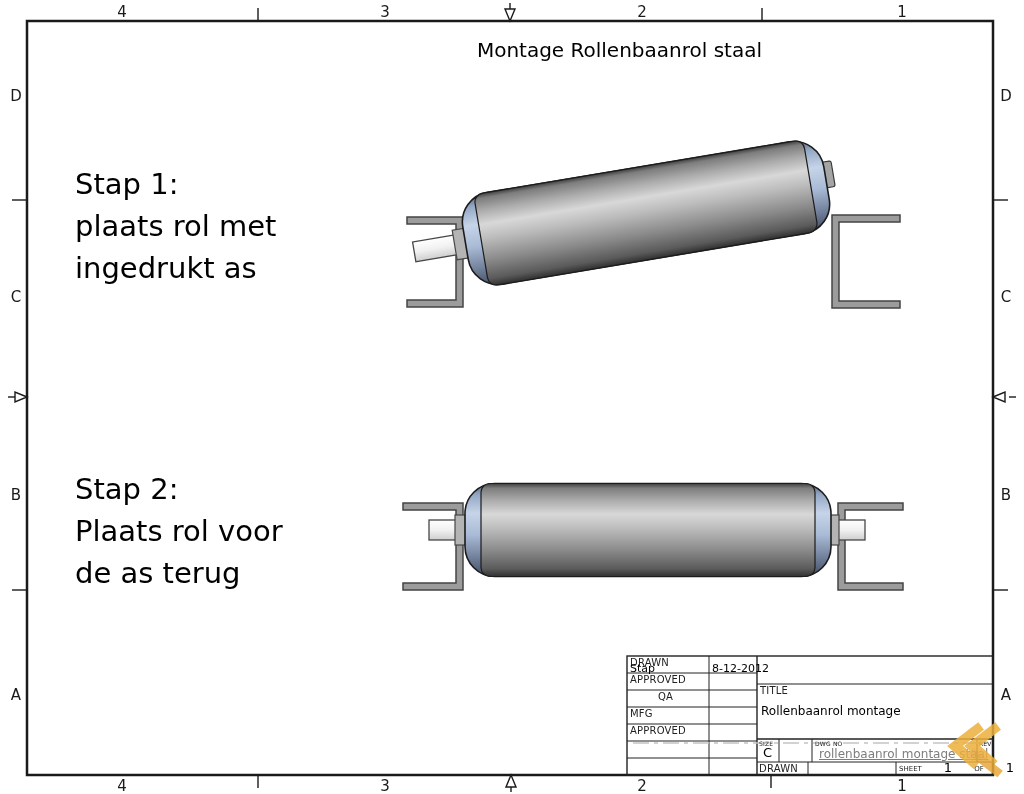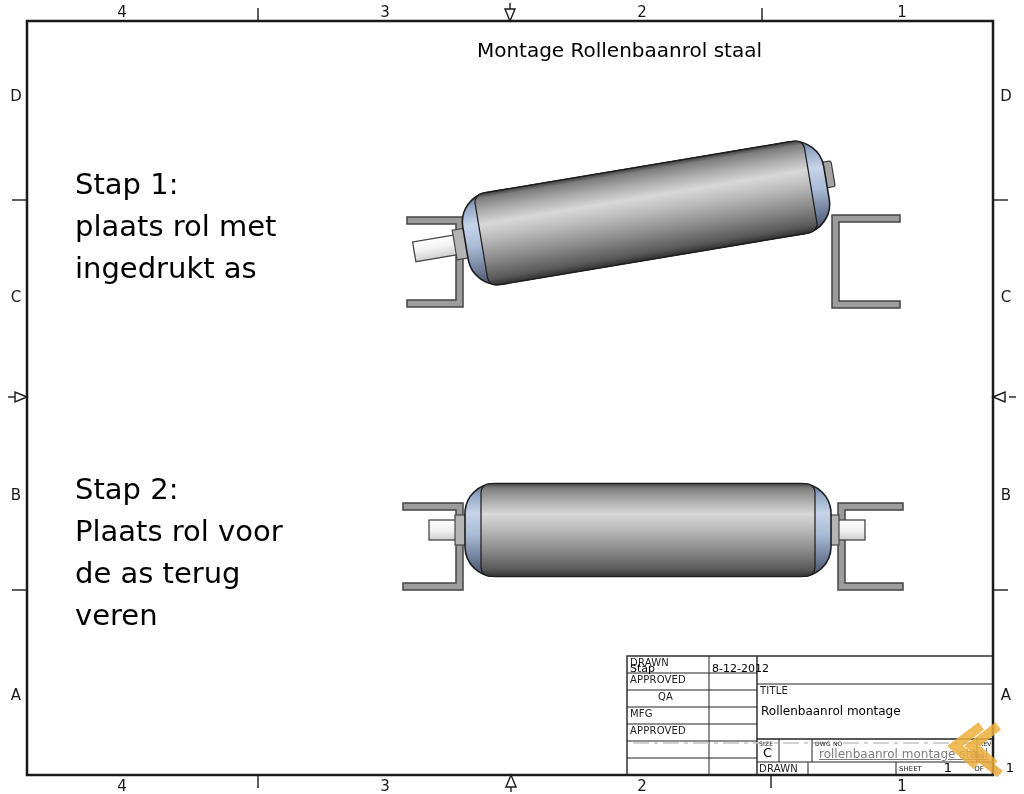--- a/index.html
+++ b/index.html
@@ -170,21 +170,20 @@
 <div class="abs step" style="top:163px">
   <div>Stap 1:</div>
   <div>plaats rol met</div>
   <div>ingedrukt as</div>
 </div>
 
 <div class="abs step" style="top:468px">
   <div>Stap 2:</div>
   <div>Plaats rol voor</div>
   <div>de as terug</div>
-  <div>veren</div>
 </div>
 
 <div class="abs tb-label" style="left:630px;top:657px">DRAWN</div>
 <div class="abs tb-value" style="left:630px;top:662px">Stap</div>
 <div class="abs tb-value" style="left:712px;top:662px">8-12-2012</div>
 <div class="abs tb-label" style="left:630px;top:674px">APPROVED</div>
 <div class="abs tb-label" style="left:658px;top:691px">QA</div>
 <div class="abs tb-label" style="left:630px;top:708px">MFG</div>
 <div class="abs tb-label" style="left:630px;top:725px">APPROVED</div>
 

